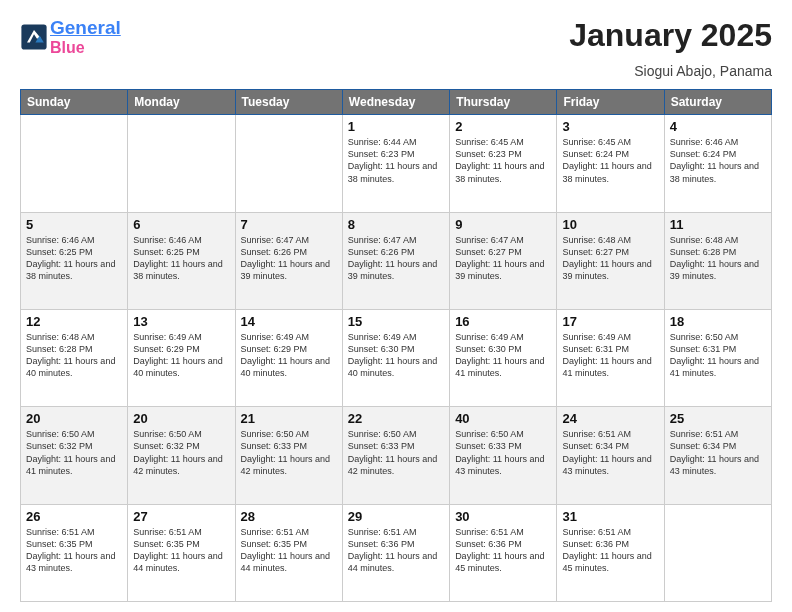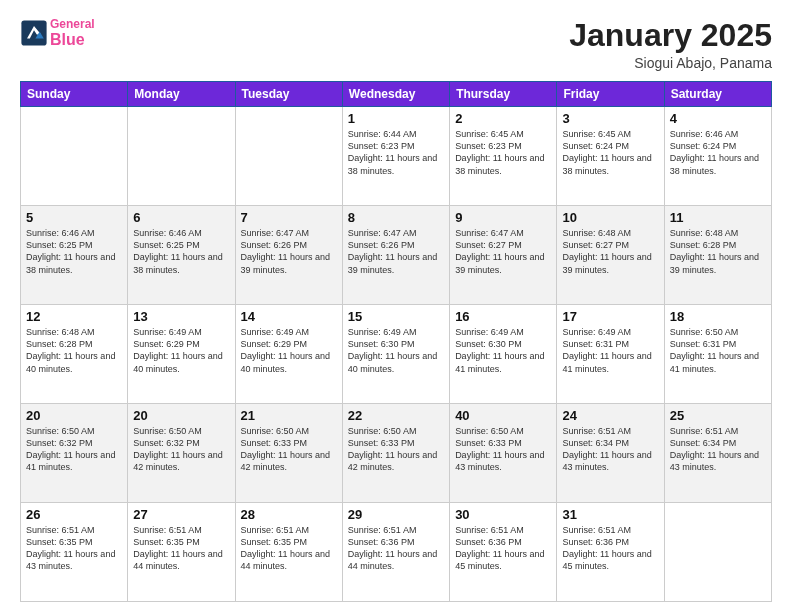--- a/index.html
+++ b/index.html
@@ -38,31 +38,31 @@
     .month-title {
       font-size: 32px;
       font-weight: bold;
       color: #222;
       line-height: 1.1;
       text-align: right;
     }
     .subtitle {
       font-size: 14px;
       color: #444;
-      margin-top: 2px;
+      margin-top: 10px;
     }
     .calendar {
       flex: 1;
       border: 1px solid #ccc;
       border-collapse: collapse;
       width: 100%;
       table-layout: fixed;
     }
     .calendar th {
-      background-color: #6d28d9;
+      background-color: #737373;
       color: #fff;
       text-align: left;
       padding: 5px 6px;
       font-size: 12px;
       font-weight: bold;
       border: 1px solid #1e5a9e;
     }
     .calendar td {
       border: 1px solid #ccc;
       vertical-align: top;
@@ -97,21 +97,21 @@
 
 <div class="page">
   <div class="header">
     <div class="logo">
       <svg class="logo-icon" viewBox="0 0 40 40">
         <rect x="2" y="2" width="36" height="36" rx="4" fill="#1a3a5c"></rect>
         <polygon points="10,28 20,10 30,22 24,22 20,16 14,28" fill="white"></polygon>
         <polygon points="22,28 28,18 34,28" fill="#2a7abf"></polygon>
       </svg>
       <div>
-        <div style="font-size:12px;font-weight:bold;color:#ec4899;line-height:1.1;">General</div>
+        <div style="font-size:19px;font-weight:bold;color:#3b82f6;line-height:1.1;text-decoration:underline;">General</div>
         <div style="font-size:16px;font-weight:bold;color:#ec4899;line-height:1.1;">Blue</div>
       </div>
     </div>
     <div class="title-block">
       <div class="month-title">January 2025</div>
       <div class="subtitle">Siogui Abajo, Panama</div>
     </div>
   </div>
 
   <table class="calendar">

